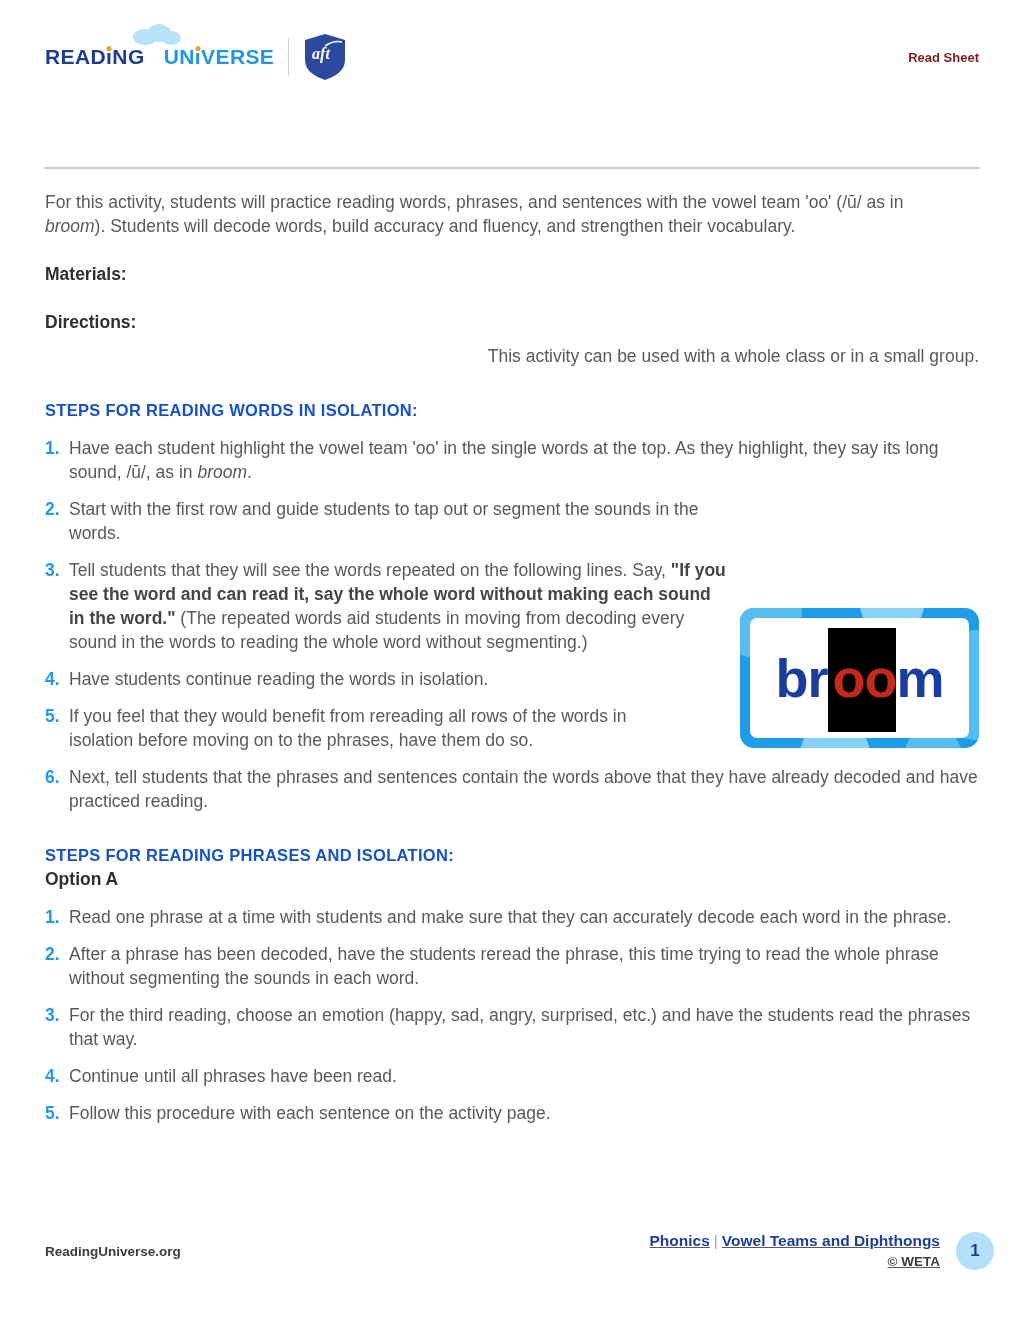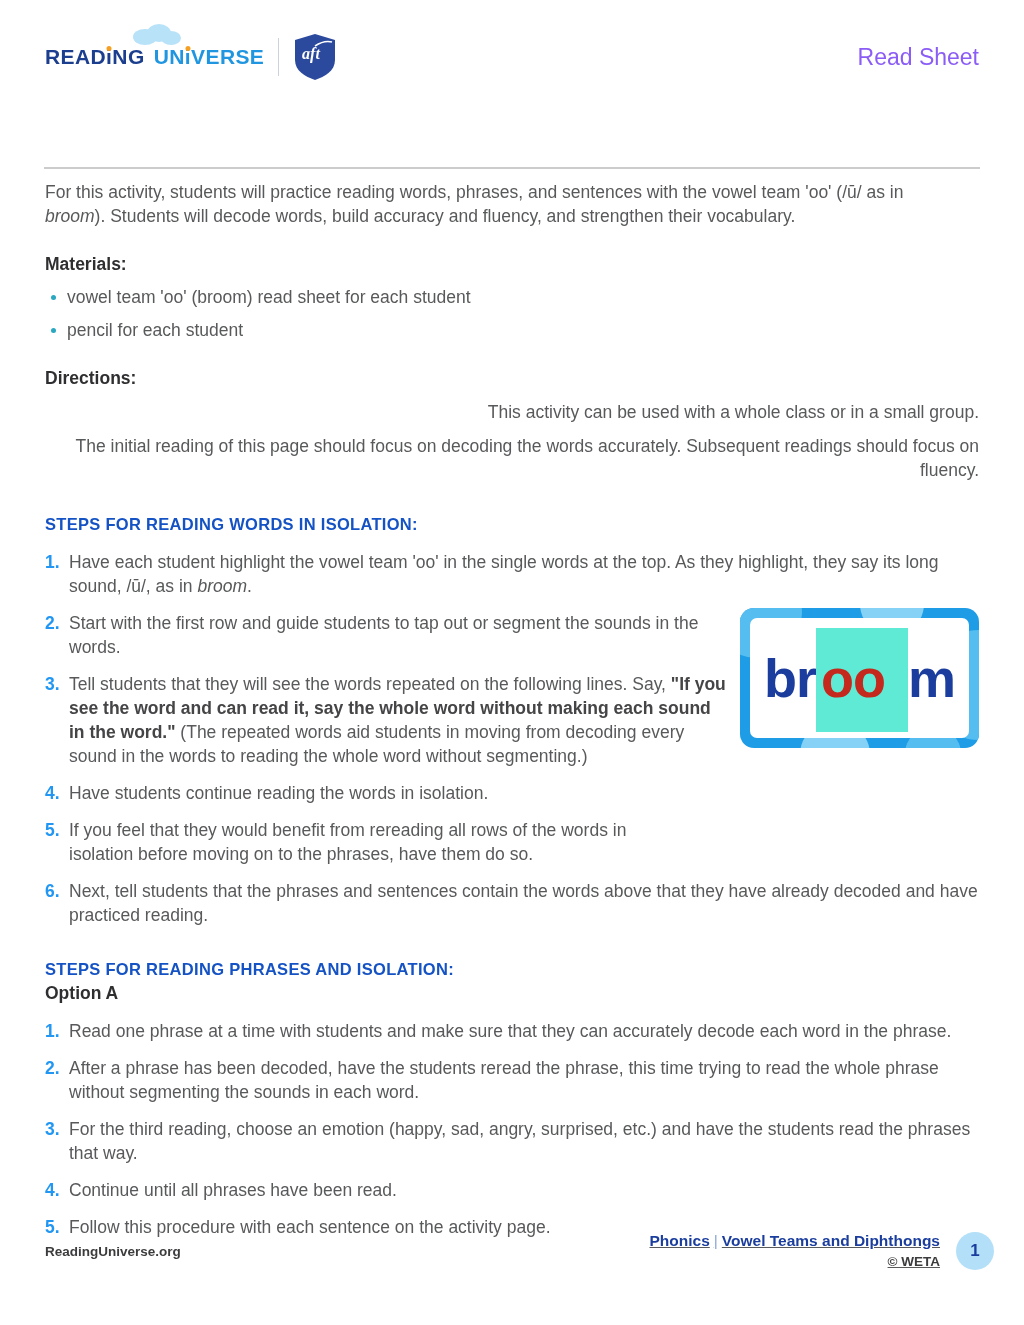--- a/index.html
+++ b/index.html
@@ -12,42 +12,42 @@
 
   
   .header {
     position:absolute; top:34px; left:45px; right:45px;
     display:flex; align-items:center;
   }
   .logo-wrap { display:flex; align-items:center; position:relative; }
   .cloud { position:absolute; top:-11px; left:86px; z-index:0; }
   .logo-text { position:relative; z-index:1; font-weight:bold; font-size:21px; letter-spacing:.4px; white-space:nowrap; }
   .logo-reading { color:#1b3e8f; }
-  .logo-universe { color:#2096e0; margin-left:9px; }
+  .logo-universe { color:#2096e0; margin-left:19px; }
   .li-i { position:relative; display:inline-block; }
   .li-i::after {
     content:""; position:absolute; top:1px; left:50%; transform:translateX(-50%);
     width:5px; height:5px; border-radius:50%; background:#f6a021;
   }
   .logo-divider { width:1px; height:38px; background:#c9d2dd; margin:0 16px 0 14px; }
-  .doc-type { margin-left:auto; font-weight:normal; font-size:23px; color:#8b5cf6; }
+  .doc-type { margin-left:auto; font-weight:bold; font-size:13px; color:#7f1d1d; }
 
   
   .title {
     position:absolute; top:82px; left:0; right:0; text-align:center;
     color:#15399d; font-weight:bold; font-size:27px; line-height:40px;
   }
   .title-rule {
     position:absolute; top:167px; left:44px; right:44px; height:2px; background:#cccccc;
   }
 
   
   .content { position:absolute; top:169px; left:45px; right:45px; font-size:17.5px; line-height:24px; }
   .content p.body-p { margin-top:10px;text-align:right; }
-  .intro { margin-top:11px; max-width:882px; }
+  .intro { margin-top:21px; max-width:882px; }
   .it { font-style:italic; }
   .bd { font-weight:bold; color:#454547; }
 
   .sub-heading { margin-top:24px; font-weight:bold; font-size:17.5px; color:#2f2f31; }
   ul.bullets { list-style:none; margin-top:8px; }
   ul.bullets li { position:relative; padding-left:22px; margin-top:9px; }
   ul.bullets li .dot {
     position:absolute; left:6px; top:10px; width:5px; height:5px; border-radius:50%;
     background:#2aa8c0;
   }
@@ -74,21 +74,21 @@
   .deco2 { width:64px; height:64px; left:120px; top:-36px; background:#86d2f7; }
   .deco3 { width:110px; height:110px; right:-55px; top:22px; background:#55bdf0; }
   .deco4 { width:70px; height:70px; left:60px; bottom:-42px; background:#86d2f7; }
   .deco5 { width:56px; height:56px; right:18px; bottom:-34px; background:#55bdf0; }
   .broom-inner {
     position:absolute; inset:10px; background:#ffffff; border-radius:7px;
     display:flex; align-items:center; justify-content:center;
   }
   .broom-word { font-weight:bold; font-size:54px; letter-spacing:-1px; color:#1b3e9e; white-space:nowrap; }
   .broom-word .team {
-    color:#c5281c; background:#5eead4; padding:20px 23px 24px 5px;margin-top:10px;
+    color:#c5281c; background:#000000; padding:20px 0 24px 5px;margin-top:10px;
   }
 
   
   .footer {
     position:absolute; left:45px; right:30px; top:1230px;
     display:flex; align-items:center;
   }
   .footer-left { line-height:21px; }
   .footer-left-title { font-weight:bold; font-size:15.5px; color:#1b3e9e; }
   .footer-left-sub { font-size:13.5px; color:#3c3c3e;font-weight:bold; }
@@ -125,28 +125,23 @@
     <span class="doc-type">Read Sheet</span>
   </div>
 
   <div class="title-rule"></div>
 
   <div class="content">
 
     <p class="intro"><span>For this activity, students will practice reading words, phrases, and sentences with the vowel team 'oo' (/ū/ as in </span><span class="it">broom</span><span>). Students will decode words, build accuracy and fluency, and strengthen their vocabulary.</span></p>
 
     <div class="sub-heading">Materials:</div>
-    <ul class="bullets">
-      <li><span class="dot"></span><span>vowel team 'oo' (broom) read sheet for each student</span></li>
-      <li><span class="dot"></span><span>pencil for each student</span></li>
-    </ul>
 
     <div class="sub-heading">Directions:</div>
     <p class="body-p">This activity can be used with a whole class or in a small group.</p>
-    <p class="body-p">The initial reading of this page should focus on decoding the words accurately. Subsequent readings should focus on fluency.</p>
 
     <div class="blue-heading">STEPS FOR READING WORDS IN ISOLATION:</div>
     <ol class="steps words">
       <li>
         <span class="num">1.</span>
         <div class="step-text"><span>Have each student highlight the vowel team 'oo' in the single words at the top. As they highlight, they say its long sound, /ū/, as in </span><span class="it">broom</span><span>.</span></div>
       </li>
       <li>
         <span class="num">2.</span>
         <div class="step-text"><span>Start with the first row and guide students to tap out or segment the sounds in the words.</span></div>

